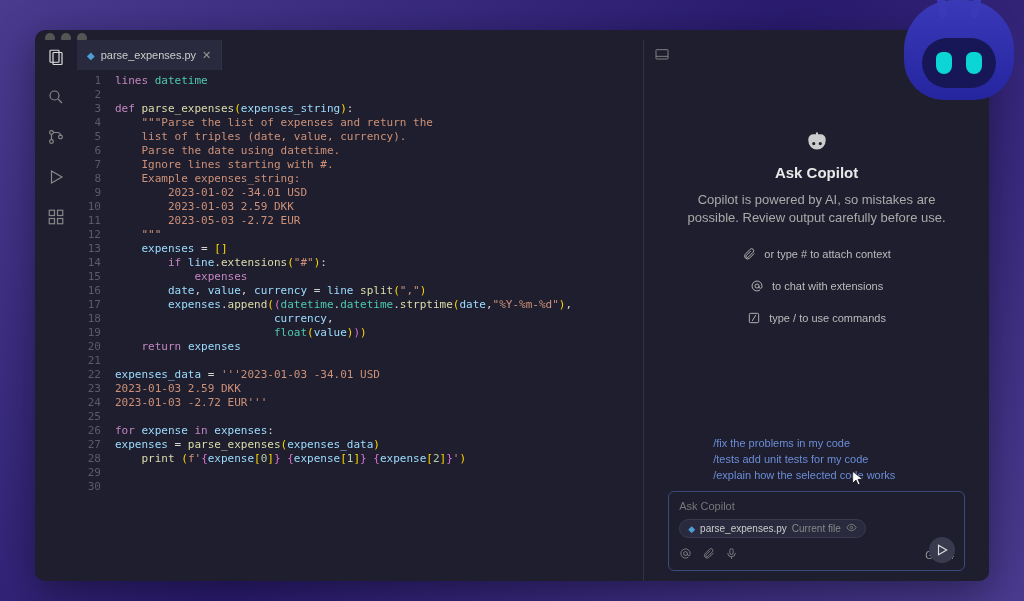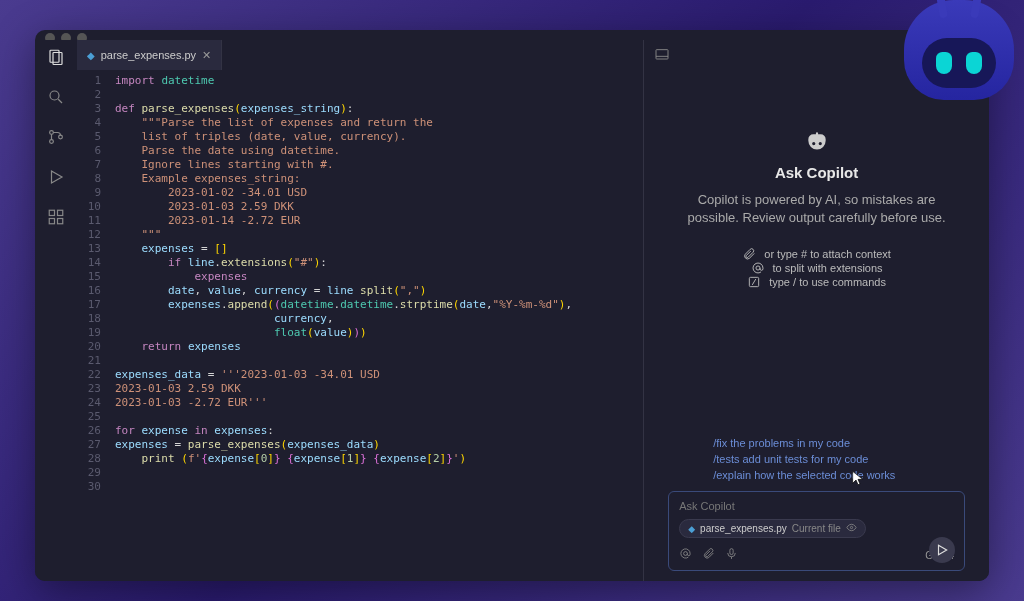--- a/index.html
+++ b/index.html
@@ -139,21 +139,21 @@
     overflow: hidden;
   }
   .copilot-hero { text-align:center; color:#ccc; }
   .copilot-hero .robot-icon {
     margin-bottom: 8px;
     width: 26px; height: 26px; margin-left:auto; margin-right:auto;
     color: #ccc;
   }
   .copilot-hero h2 { font-size: 15px; font-weight:600; margin-bottom:10px; color:#e8e8e8;}
   .copilot-hero p { font-size: 13px; color:#aaa; max-width:280px; margin:0 auto 20px; line-height:1.4;}
-  .hint-list { display:flex; flex-direction:column; gap:0; align-items:center; font-size:11px; color:#bbb;}
+  .hint-list { display:flex; flex-direction:column; gap:18px; align-items:center; font-size:11px; color:#bbb;}
   .hint-row { display:flex; align-items:center; gap:8px;}
   .hint-row .hint-icon { width:14px; height:14px; display:flex; align-items:center; justify-content:center;}
   .copilot-spacer { flex:1; }
   .suggestions {
     align-self: flex-start;
     padding-left: 2px;
     font-size: 11px;
     color: #6b8dd6;
     display:flex; flex-direction:column; gap:4px;
     margin-bottom: 10px;
@@ -308,31 +308,31 @@
               <div>23</div>
               <div>24</div>
               <div>25</div>
               <div>26</div>
               <div>27</div>
               <div>28</div>
               <div>29</div>
               <div>30</div>
             </div>
           <div class="code-content" id="code">
-              <div class="code-line"><span class="kw">import</span><span class="txt"> </span><span class="builtin">datetime</span></div>
+              <div class="code-line"><span class="kw">lines</span><span class="txt"> </span><span class="builtin">datetime</span></div>
               <div class="code-line"></div>
               <div class="code-line"><span class="kw">def</span><span class="txt"> </span><span class="fn">parse_expenses</span><span class="punct">(</span><span class="param">expenses_string</span><span class="punct">)</span><span class="txt">:</span></div>
               <div class="code-line"><span class="txt">    </span><span class="doc">"""Parse the list of expenses and return the</span></div>
               <div class="code-line"><span class="txt">    </span><span class="doc">list of triples (date, value, currency).</span></div>
               <div class="code-line"><span class="txt">    </span><span class="doc">Parse the date using datetime.</span></div>
               <div class="code-line"><span class="txt">    </span><span class="doc">Ignore lines starting with #.</span></div>
               <div class="code-line"><span class="txt">    </span><span class="doc">Example expenses_string:</span></div>
               <div class="code-line"><span class="txt">        </span><span class="doc">2023-01-02 -34.01 USD</span></div>
               <div class="code-line"><span class="txt">        </span><span class="doc">2023-01-03 2.59 DKK</span></div>
-              <div class="code-line"><span class="txt">        </span><span class="doc">2023-01-14 -2.72 EUR</span></div>
+              <div class="code-line"><span class="txt">        </span><span class="doc">2023-05-03 -2.72 EUR</span></div>
               <div class="code-line"><span class="txt">    </span><span class="doc">"""</span></div>
               <div class="code-line"><span class="txt">    </span><span class="var">expenses</span><span class="txt"> = </span><span class="punct">[]</span></div>
               <div class="code-line"><span class="txt">        </span><span class="kw">if</span><span class="txt"> </span><span class="var">line</span><span class="txt">.</span><span class="fn">extensions</span><span class="punct">(</span><span class="str">"#"</span><span class="punct">)</span><span class="txt">:</span></div>
               <div class="code-line"><span class="txt">            </span><span class="kw">expenses</span></div>
               <div class="code-line"><span class="txt">        </span><span class="var">date</span><span class="txt">, </span><span class="var">value</span><span class="txt">, </span><span class="var">currency</span><span class="txt"> = </span><span class="var">line</span><span class="txt"> </span><span class="fn">split</span><span class="punct">(</span><span class="str">","</span><span class="punct">)</span></div>
               <div class="code-line"><span class="txt">        </span><span class="var">expenses</span><span class="txt">.</span><span class="fn">append</span><span class="punct">(</span><span class="brack2">(</span><span class="builtin">datetime</span><span class="txt">.</span><span class="builtin">datetime</span><span class="txt">.</span><span class="fn">strptime</span><span class="punct">(</span><span class="var">date</span><span class="txt">,</span><span class="str">"%Y-%m-%d"</span><span class="punct">)</span><span class="txt">,</span></div>
               <div class="code-line"><span class="txt">                        </span><span class="var">currency</span><span class="txt">,</span></div>
               <div class="code-line"><span class="txt">                        </span><span class="builtin">float</span><span class="punct">(</span><span class="var">value</span><span class="punct">)</span><span class="brack2">)</span><span class="punct">)</span></div>
               <div class="code-line"><span class="txt">    </span><span class="kw">return</span><span class="txt"> </span><span class="var">expenses</span></div>
               <div class="code-line"></div>
@@ -373,21 +373,21 @@
                   </span>
                 <span>or type # to attach context</span>
               </div>
               <div class="hint-row">
                 <span class="hint-icon">
                     <svg viewBox="0 0 24 24" width="14" height="14" fill="none" stroke="currentColor" stroke-width="1.6">
                       <circle cx="12" cy="12" r="3.5"></circle>
                       <path d="M15.5 12v1.5a2.5 2.5 0 0 0 5 0V12a8.5 8.5 0 1 0-3.3 6.7"></path>
                     </svg>
                   </span>
-                <span>to split with extensions</span>
+                <span>to chat with extensions</span>
               </div>
               <div class="hint-row">
                 <span class="hint-icon">
                     <svg viewBox="0 0 24 24" width="14" height="14" fill="none" stroke="currentColor" stroke-width="1.6">
                       <rect x="4" y="4" width="16" height="16" rx="2"></rect>
                       <line x1="15" y1="7" x2="9" y2="17"></line>
                     </svg>
                   </span>
                 <span>type / to use commands</span>
               </div>

